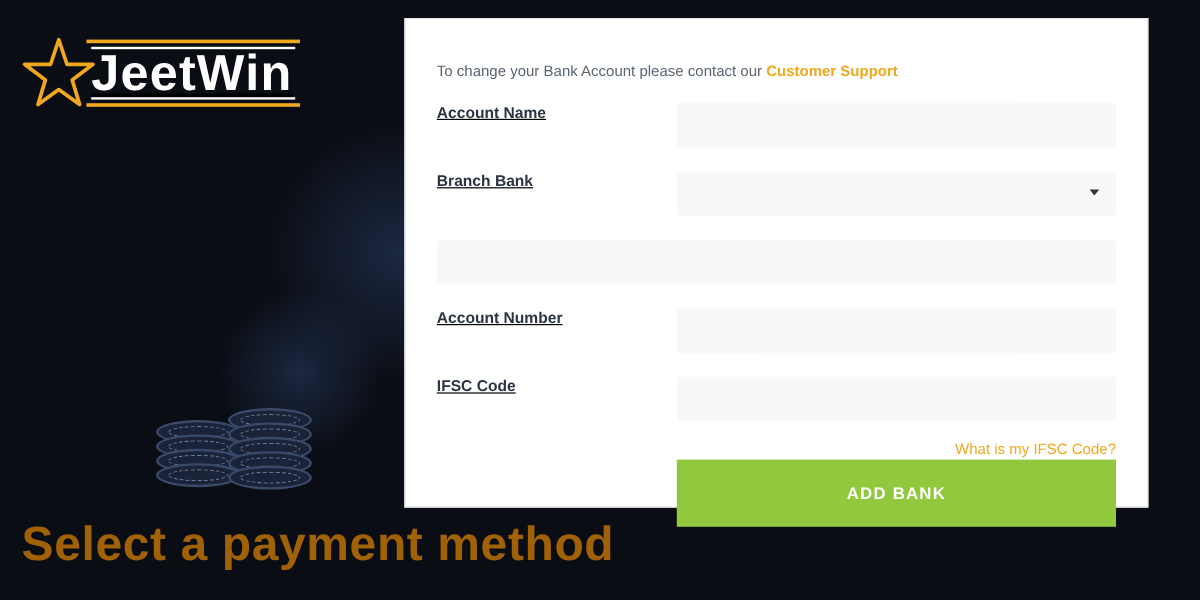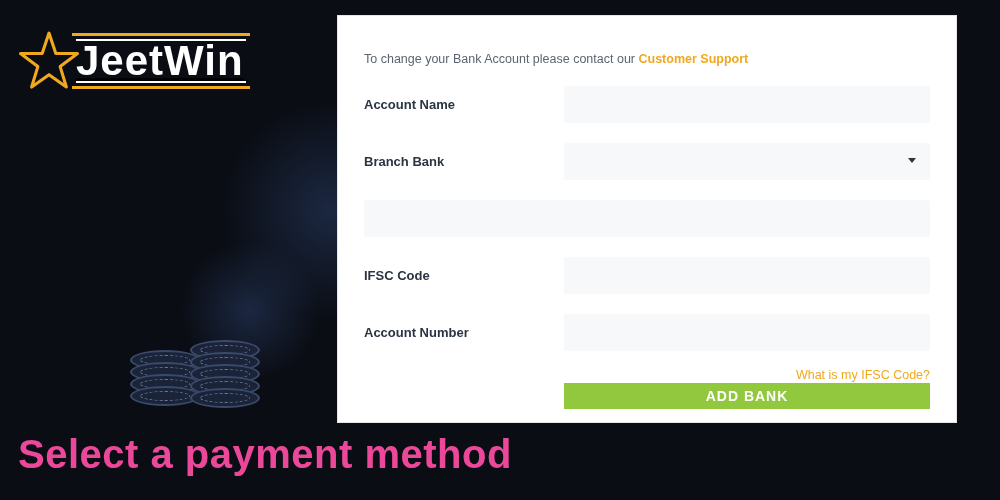--- a/index.html
+++ b/index.html
@@ -95,22 +95,23 @@
     color: #5a6570;
     margin-bottom: 20px;
   }
   .notice a {
     color: #f0a81e;
     text-decoration: none;
     font-weight: 600;
   }
   .form-row {
     display: flex;
-    align-items: center;
+    align-items: flex-start;
     margin-bottom: 20px;
+    text-decoration: underline;
   }
   .form-label {
     width: 200px;
     font-size: 13px;
     font-weight: 700;
     color: #2a3442;
   }
   .form-field {
     flex: 1;
     height: 37px;
@@ -151,34 +152,34 @@
     font-size: 12.5px;
     text-decoration: none;
   }
   .btn-row {
     display: flex;
     justify-content: flex-end;
   }
   .btn-add {
     margin-left: 200px;
     flex: 1;
-    height: 26px;
+    height: 56px;
     background: #92c83e;
     color: #ffffff;
     border: none;
     font-size: 14px;
     font-weight: 700;
     letter-spacing: 1px;
     cursor: pointer;
   }
   .caption {
     position: absolute;
     left: 18px;
     top: 432px;
-    color: #ec4899;
+    color: #a16207;
     font-size: 40px;
     font-weight: 800;
     letter-spacing: 0.5px;
   }
 </style>
 </head>
 <body>
 
 <div class="bg-glow glow1"></div>
 <div class="bg-glow glow2"></div>
@@ -221,26 +222,26 @@
       <span></span>
       <span class="select-caret"></span>
     </div>
   </div>
 
   <div class="form-row">
     <input class="form-field" type="text" value="" style="">
   </div>
 
   <div class="form-row">
+    <div class="form-label">Account Number</div>
+    <input class="form-field" type="text" value="" style="">
+  </div>
+
+  <div class="form-row">
     <div class="form-label">IFSC Code</div>
-    <input class="form-field" type="text" value="" style="">
-  </div>
-
-  <div class="form-row">
-    <div class="form-label">Account Number</div>
     <input class="form-field" type="text" value="" style="">
   </div>
 
   <div class="help-link">
     <a href="#">What is my IFSC Code?</a>
   </div>
 
   <div class="btn-row">
     <button class="btn-add">ADD BANK</button>
   </div>

